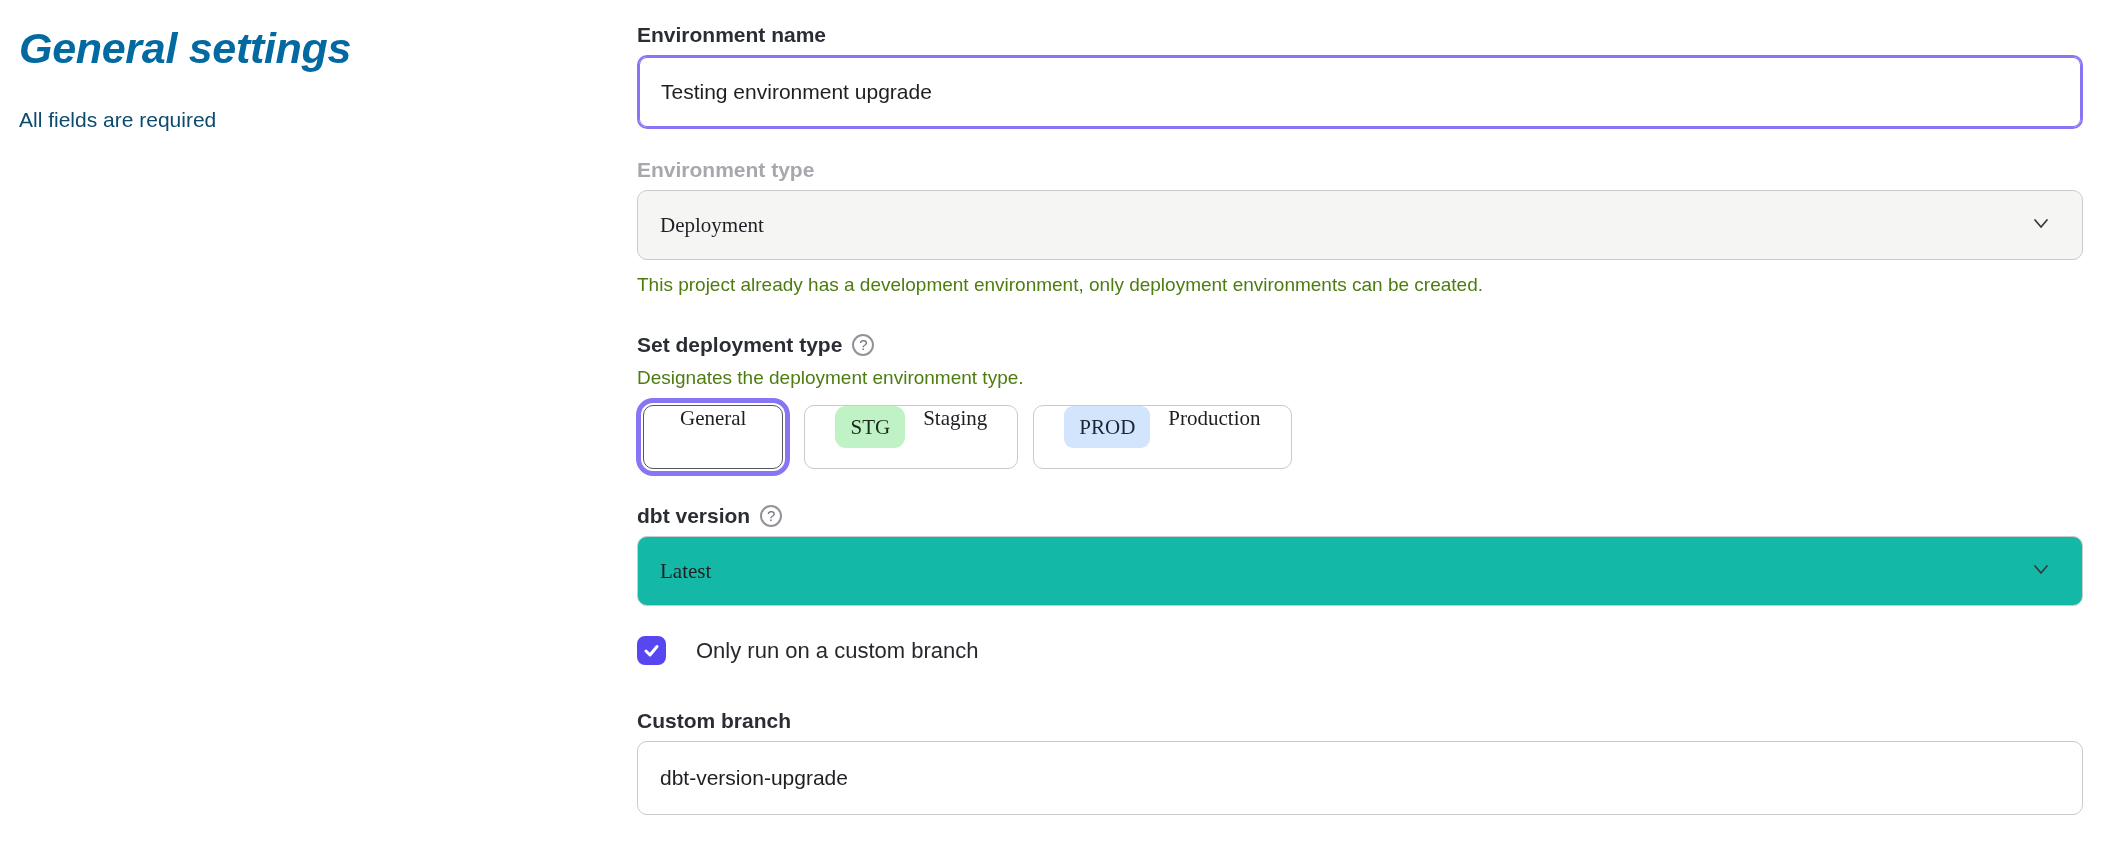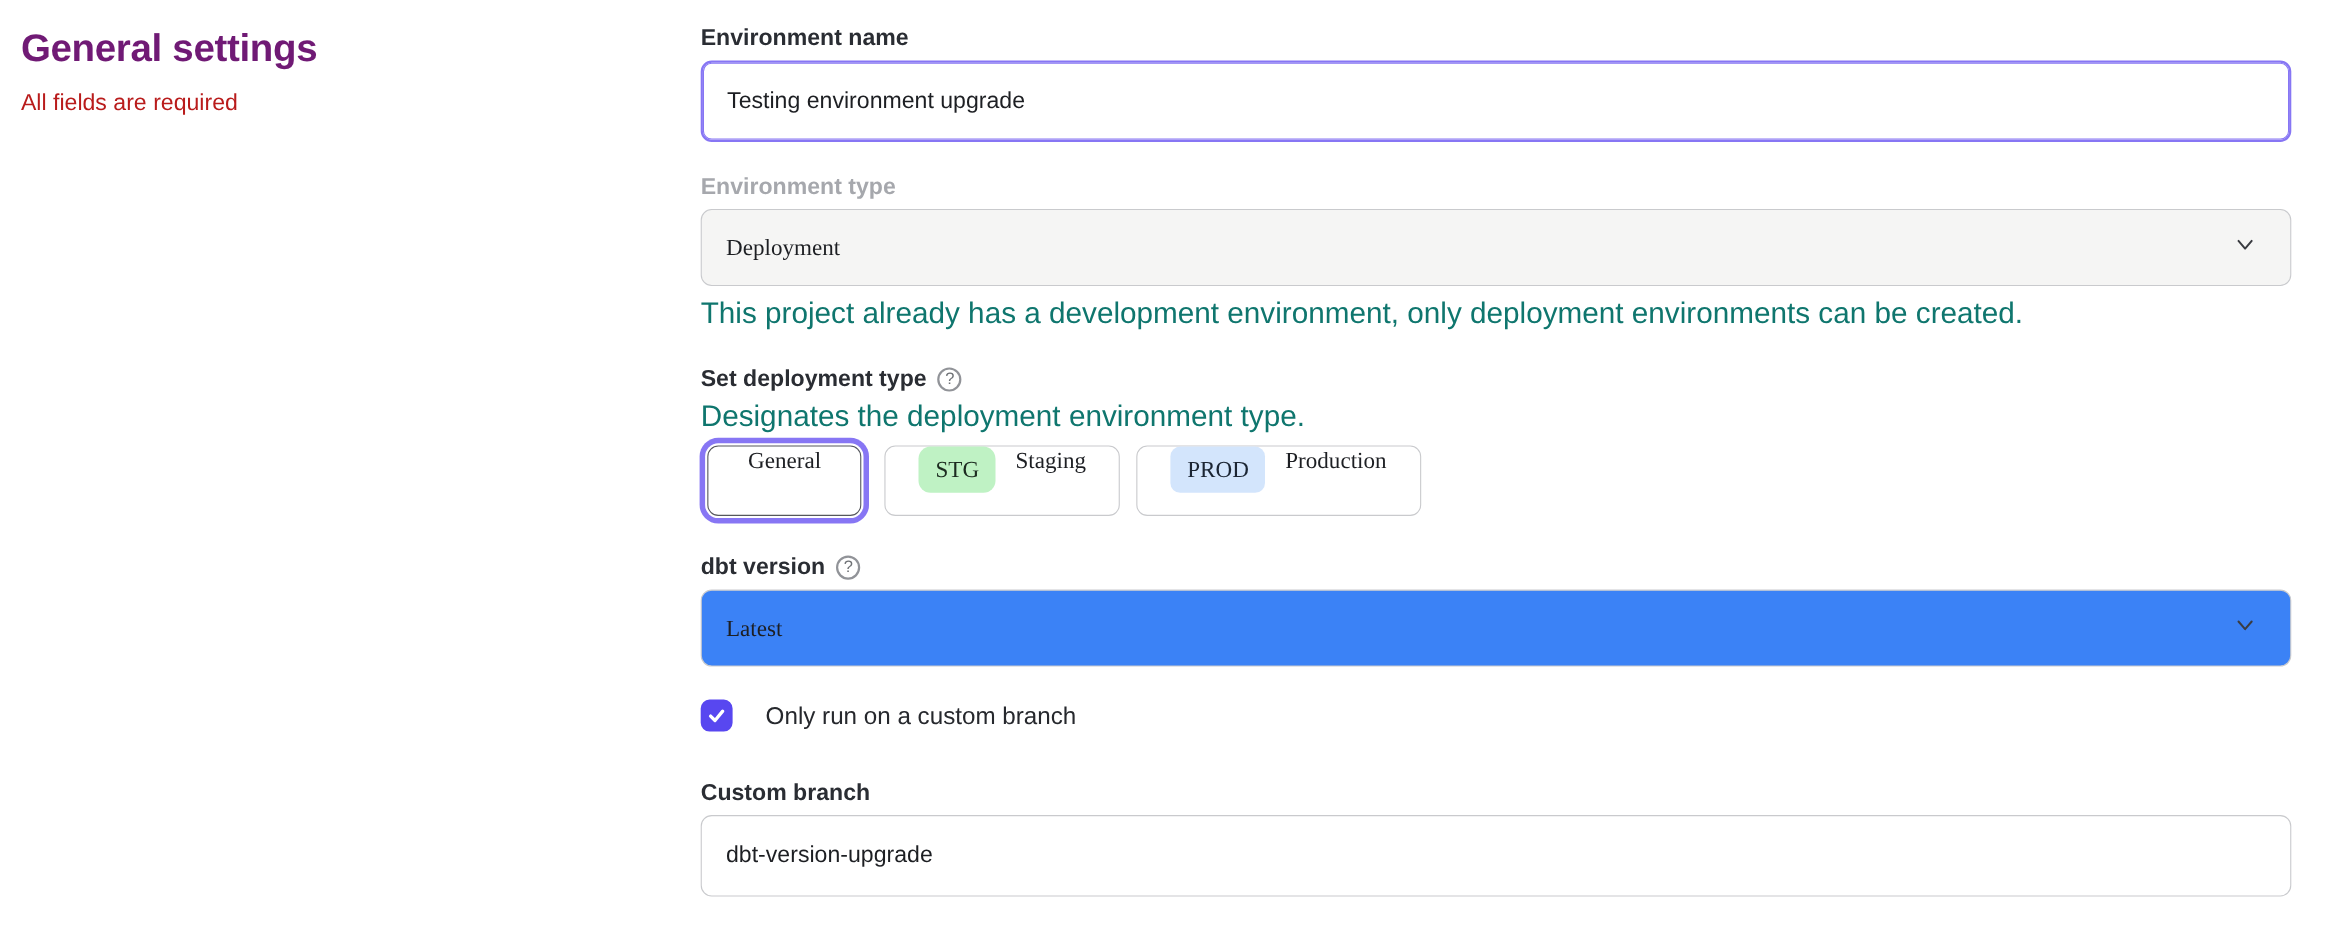--- a/index.html
+++ b/index.html
@@ -10,30 +10,31 @@
     color: #24262b;
     overflow: hidden;
   }
   .layout {
     display: flex;
     padding: 22px 33px 0 19px;
     width: 2116px;
   }
   .left-col { width: 618px; flex: none; }
   .page-title {
-    font-size: 35px;
+    font-size: 43px;
     font-weight: 700;
-    color: #701a75;
+    color: #0369a1;
     letter-spacing: -0.3px;
     line-height: 1.25;
+    font-style: italic;
   }
   .page-subtitle {
-    margin-top: 14px;
-    font-size: 21px;
-    color: #b91c1c;
+    margin-top: 30px;
+    font-size: 21px;
+    color: #0c4a6e;
     line-height: 1.3;
   }
   .form-col { flex: 1; min-width: 0; }
 
   .field-label {
     display: flex; align-items: center; gap: 10px;
     font-size: 21px;
     font-weight: 700;
     color: #2a2d33;
     line-height: 26px;
@@ -64,39 +65,39 @@
   }
   .text-input.focused {
     border: 2px solid #8776f4;
     box-shadow: 0 0 0 1px #8776f4 inset;
   }
 
   .select-box {
     width: 100%; height: 70px;
     border: 1px solid #c9cacd;
     border-radius: 10px;
-    background: #3b82f6;
+    background: #14b8a6;
     display: flex; align-items: center;
     padding: 0 22px;
     font-size: 21px;
     color: #1d1f23;
     font-weight: 500;
     cursor: pointer;
   }
   .select-box.disabled {
     background: #f5f5f4;
     cursor: default;
   }
   .select-box .select-value { flex: 1; font-family: Liberation Serif, serif; }
   .chevron-down { flex: none; margin-right: 8px; }
 
   .helper-text {
     margin-top: 12px;
-    font-size: 27px;
-    color: #0f766e;
+    font-size: 19px;
+    color: #4d7c0f;
     line-height: 26px;
   }
 
   .section-gap-lg { margin-top: 34px; }
   .section-gap-md { margin-top: 28px; }
 
   .option-row {
     display: flex; gap: 15px;
     margin-top: 14px;
     height: 64px;

